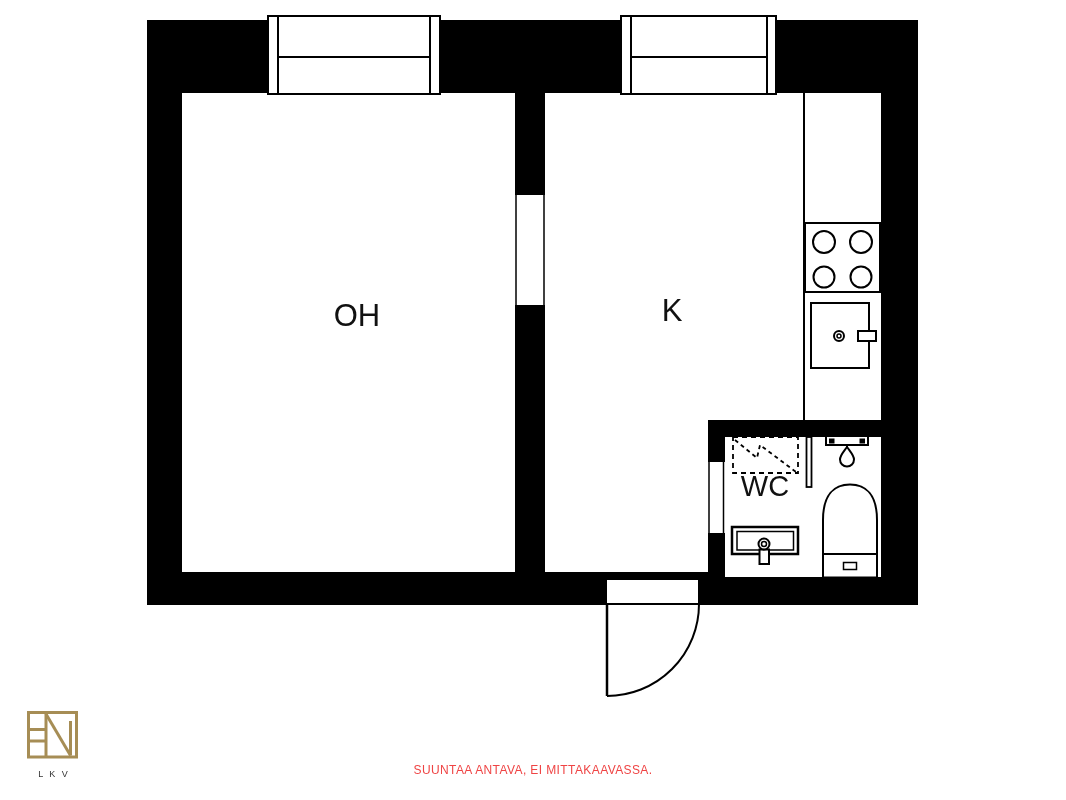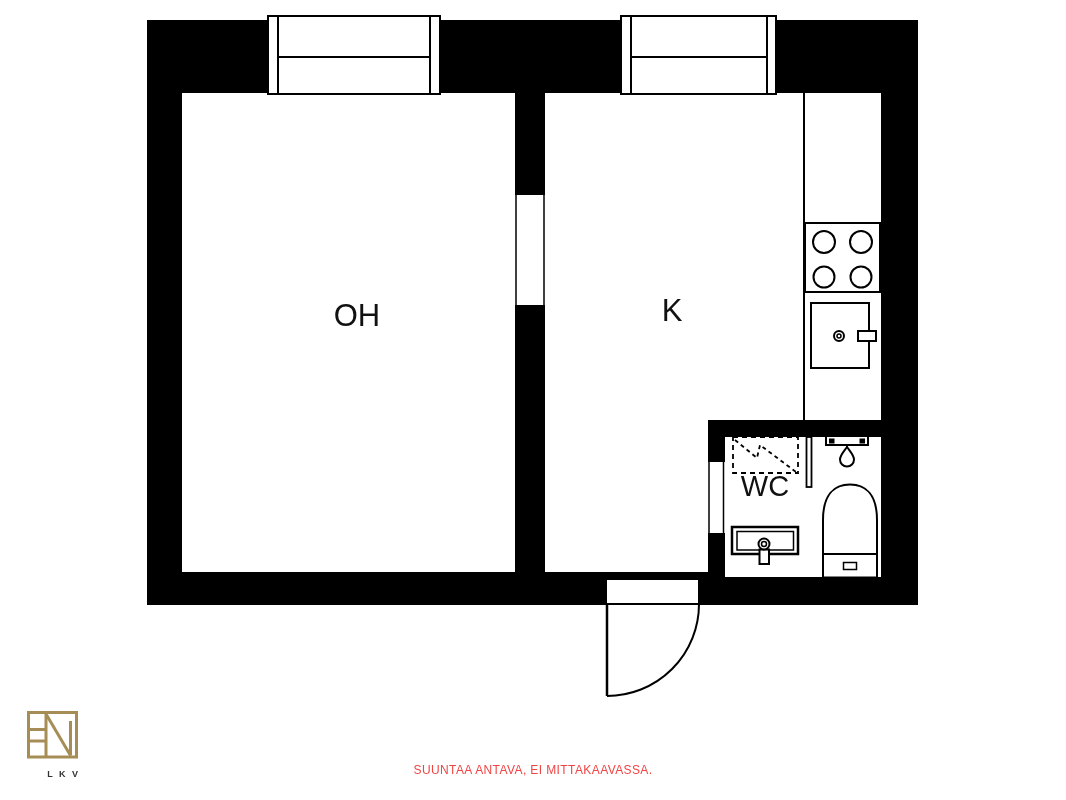--- a/index.html
+++ b/index.html
@@ -36,22 +36,21 @@
     color: #ef4444;
   }
   #logo {
     position: absolute; left: 26px; top: 710px; width: 54px;
     text-align: center;
   }
   #logo .logo-letters {
     margin-top: 5px;
     font-size: 9px; letter-spacing: 2px;
     color: #333333; text-indent: 2px;
-    font-weight: 700;
-    text-align: right;
+    font-weight: 400;
   }
 </style>
 </head>
 <body>
 
 <div id="canvas">
 
   <svg width="1066" height="800" viewBox="0 0 1066 800" xmlns="http://www.w3.org/2000/svg">
 
     <g>

